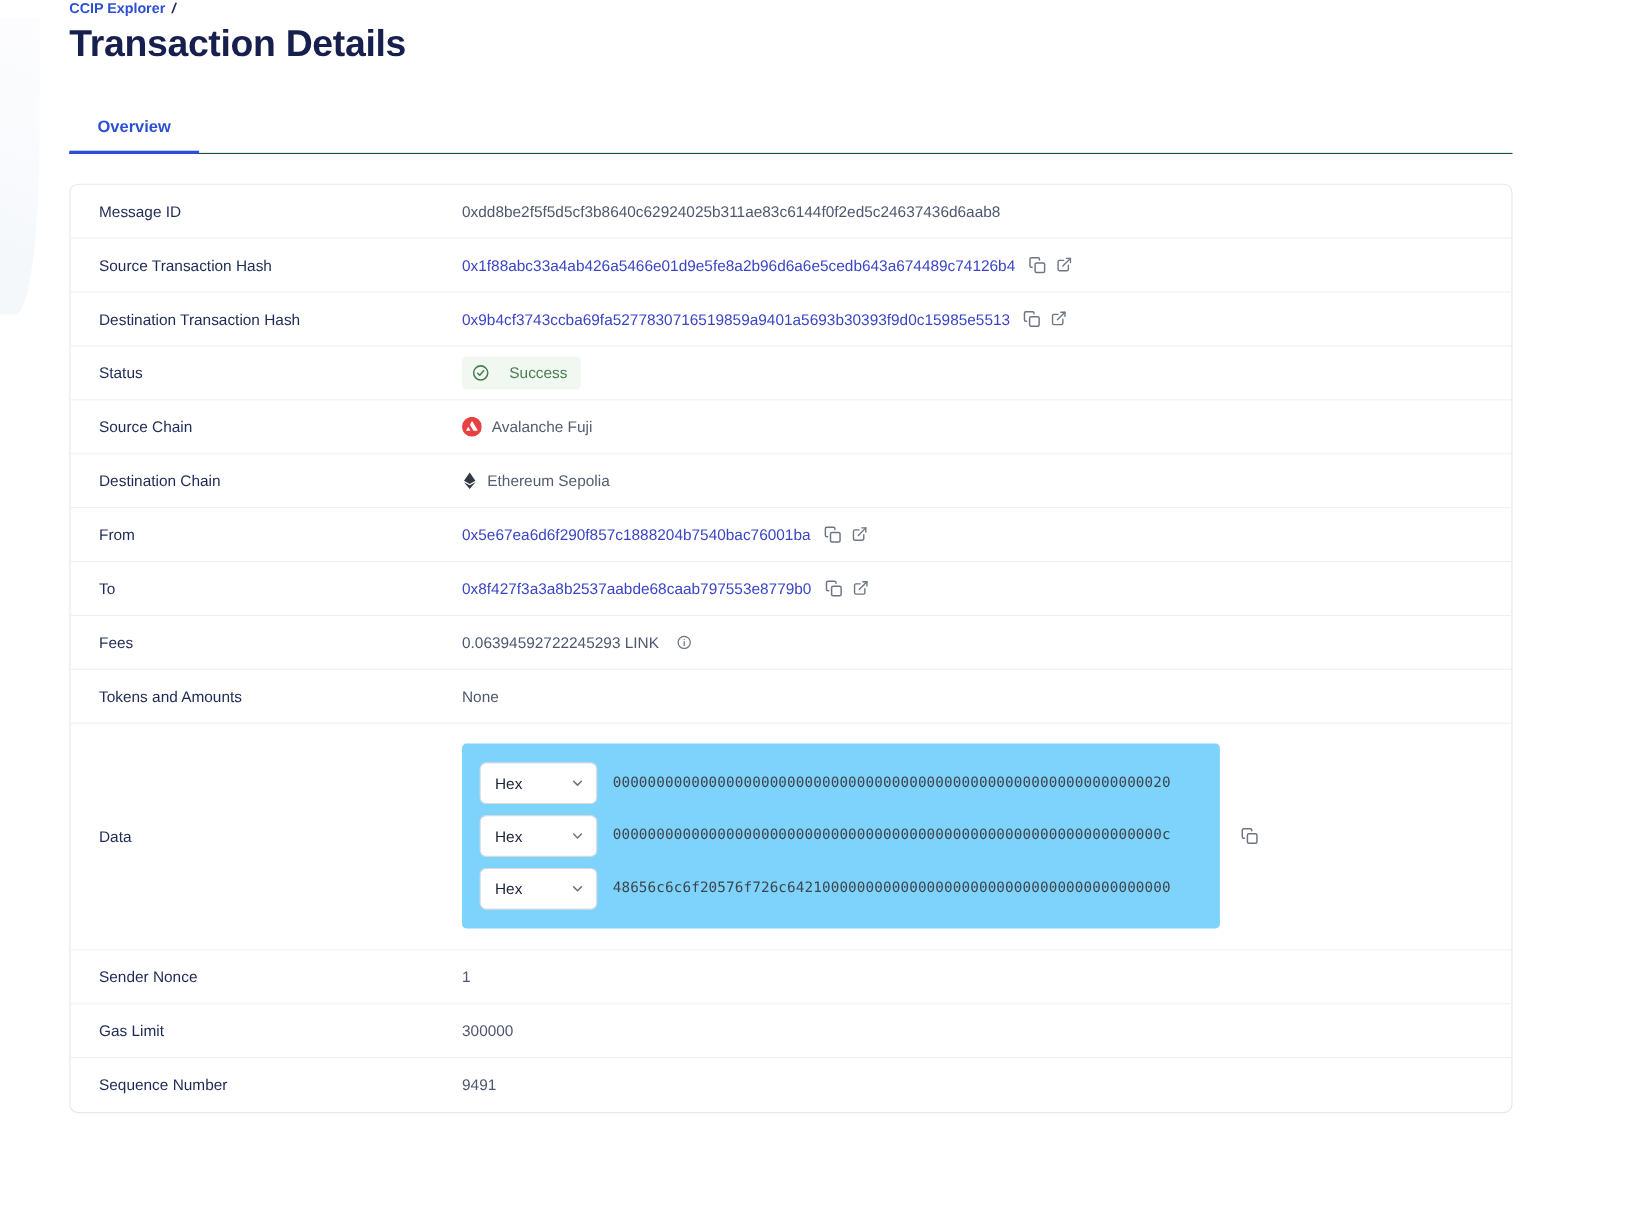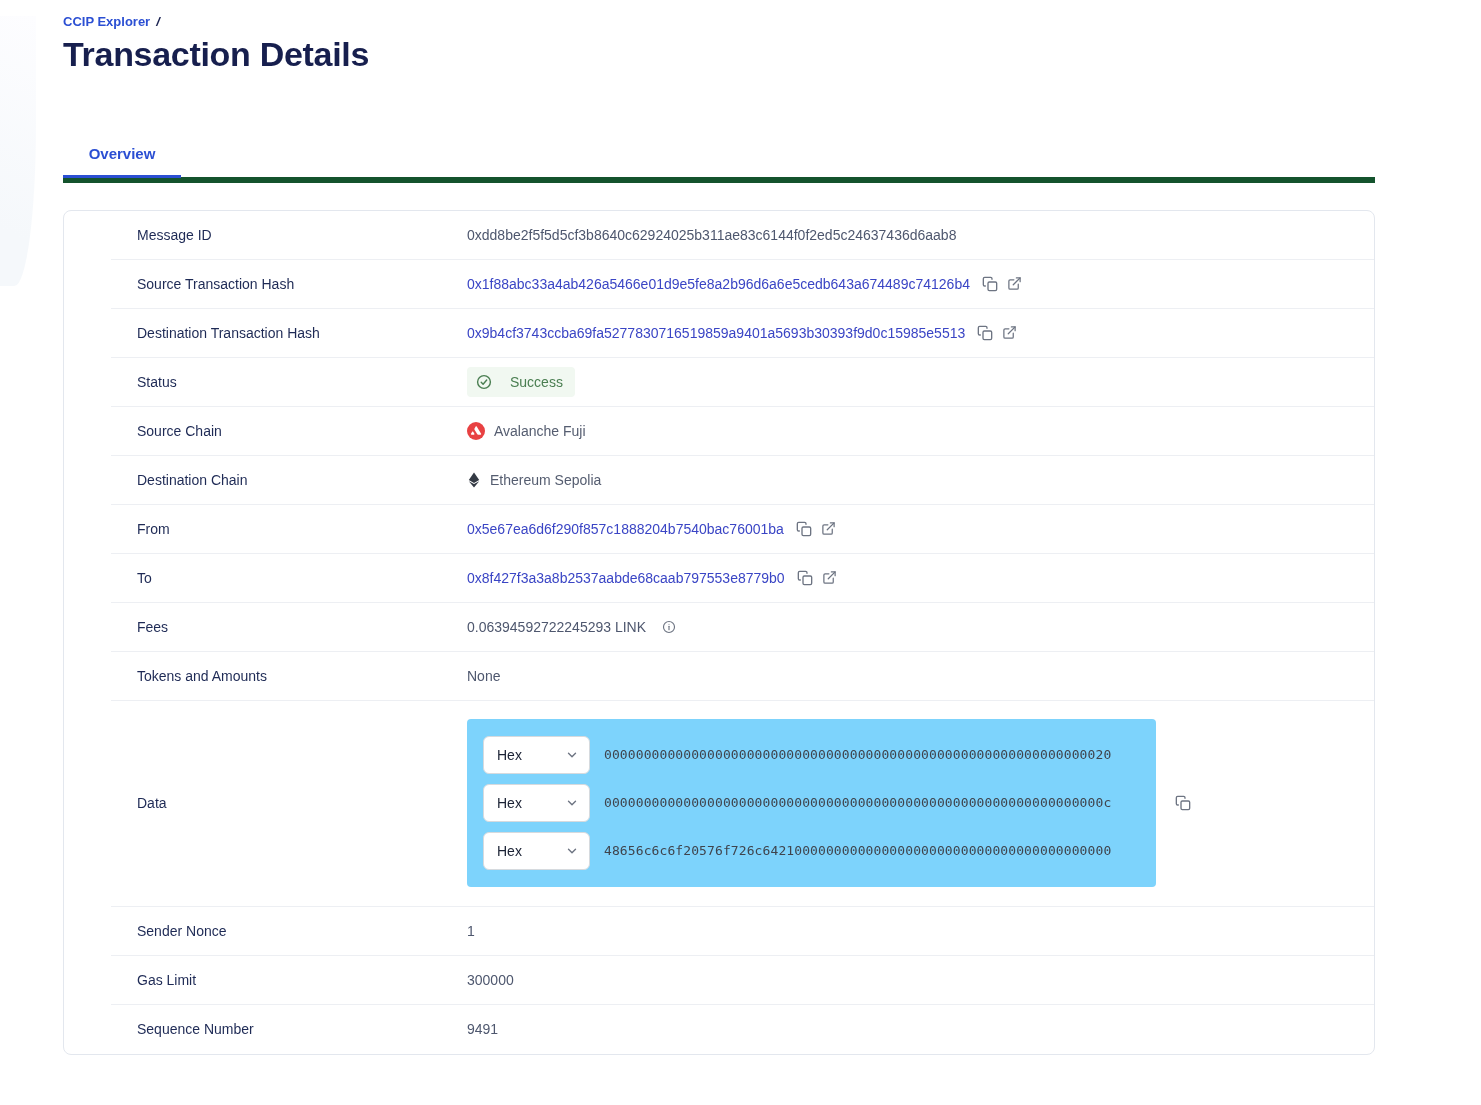--- a/index.html
+++ b/index.html
@@ -14,34 +14,34 @@
   }
   .side-glow{
     position:absolute; left:0; top:16px; width:36px; height:270px;
     background:linear-gradient(205deg,#fdfdff 0%,#f5f8fb 80%);
     border-bottom-right-radius:60%;
     pointer-events:none;
   }
   .container{ margin-left:63px; width:1312px; position:relative; }
 
   
-  .breadcrumb{ padding-top:14px; font-size:13px; font-weight:700; }
+  .breadcrumb{ padding-top:0; font-size:13px; font-weight:700; }
   .breadcrumb a{ color:#2b4fd3; text-decoration:none; cursor:pointer; }
   .breadcrumb .sep{ color:#171f4e; margin-left:6px; font-weight:600; font-style:italic; }
   h1{ margin:5px 0 0 0; font-size:34px; line-height:1.2; font-weight:700; color:#171f4e; letter-spacing:-0.3px; }
 
   
-  .tabs{ margin-top:70px; border-bottom:6px solid #14532d; display:flex; }
+  .tabs{ margin-top:46px; border-bottom:1px solid #14532d; display:flex; }
   .tab{
     width:118px; text-align:center; font-size:15px; font-weight:700; color:#2b4fd3;
     padding-bottom:13px; border-bottom:3px solid #2b4fd3; margin-bottom:-1px; cursor:pointer;
   }
 
   
-  .card{ margin-top:27px; border:1px solid #e3e7ee; border-radius:8px; background:#fff;padding-left:47px; }
+  .card{ margin-top:27px; border:1px solid #e3e7ee; border-radius:8px; background:#fff; }
   .row{ display:flex; align-items:center; min-height:49px; border-bottom:1px solid #edeff3; padding:0 26px; }
   .row:last-child{ border-bottom:none; }
   .row-label{ width:330px; min-width:330px; font-size:14px; font-weight:500; color:#1e2a55; }
   .row-value{ font-size:14px; color:#4e576e; display:flex; align-items:center; }
   .hash-link{ color:#3a45c5; text-decoration:none; font-size:14px; cursor:pointer; }
   .icon-btn{ display:inline-flex; align-items:center; color:#6d7482; cursor:pointer; }
   .icon-btn.first{ margin-left:12px; }
   .icon-btn + .icon-btn{ margin-left:9px; }
 
   .badge{

